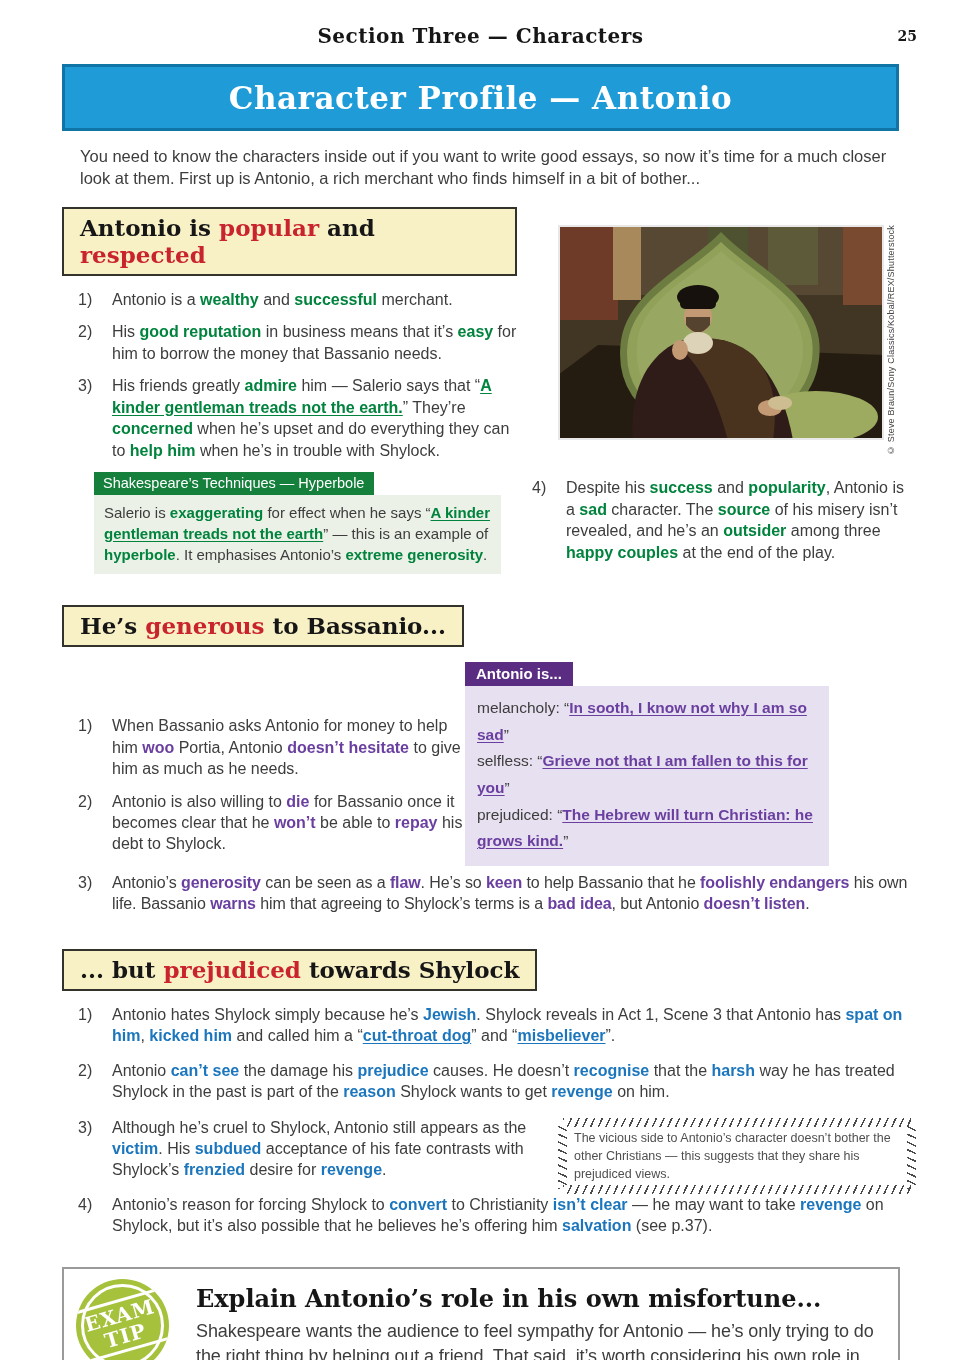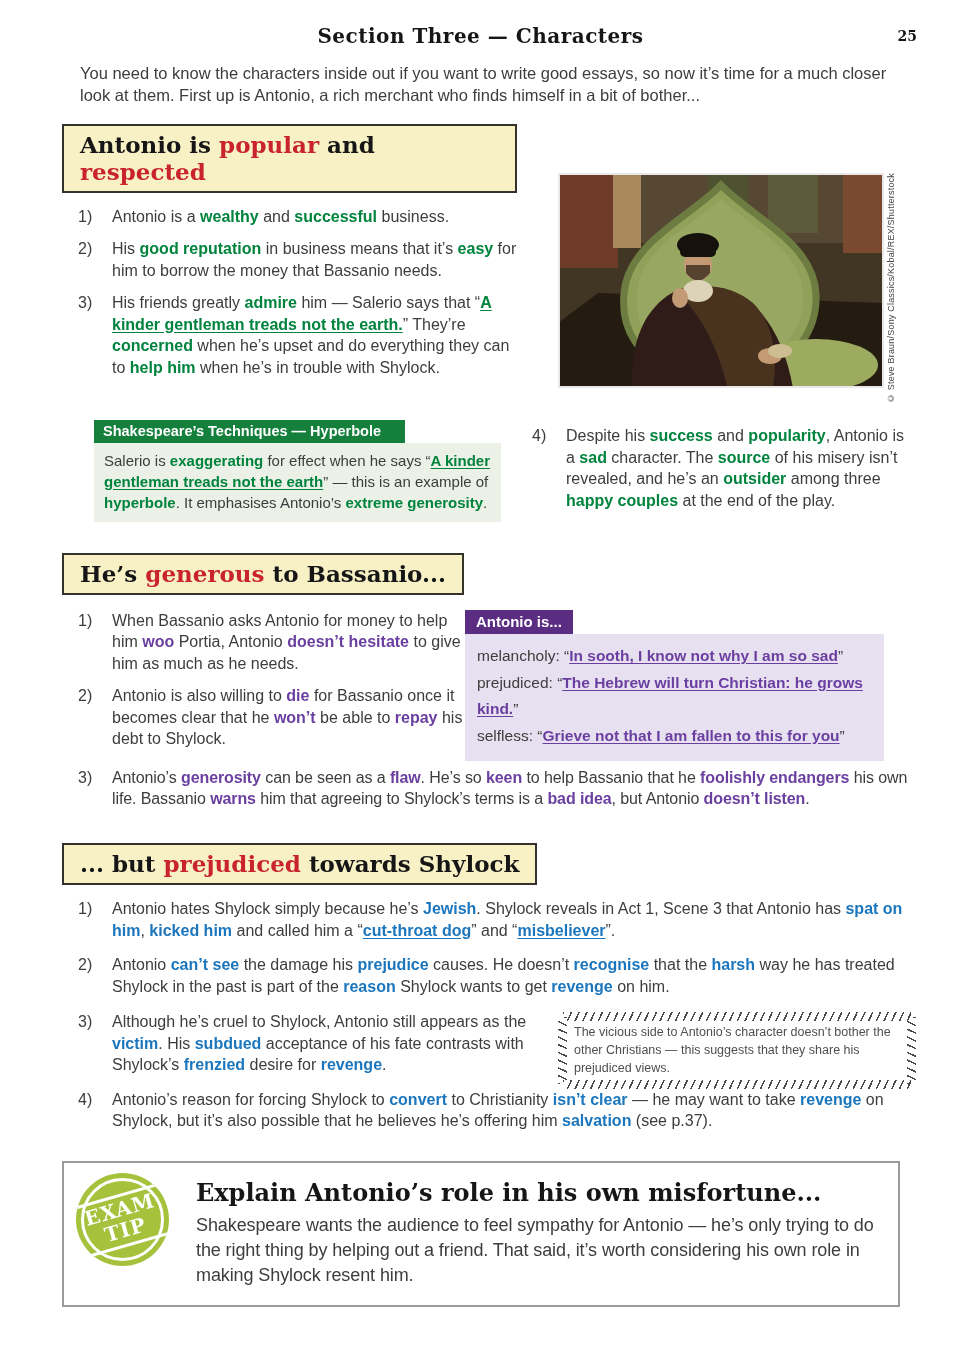--- a/index.html
+++ b/index.html
@@ -50,27 +50,27 @@
   
   .s1-left{width:455px;flex:none;}
   .s1-right{width:384px;flex:none;margin-left:15px;}
   .photo-wrap{display:flex;margin-left:26px;margin-top:4px;}
   .photo{display:block;}
   .photo-credit{writing-mode:vertical-rl;transform:rotate(180deg);font-size:9px;color:#444;
     margin-left:2px;letter-spacing:.2px;}
   .point4{margin-top:22px;font-size:16px;}
 
   .tech-box{margin-left:32px;margin-top:10px;width:407px;}
-  .tech-title{display:inline-block;background:var(--tech-green-dark);color:#fff;font-weight:bold;
-    font-size:14.5px;padding:3px 24px 4px 9px;margin-top:31px;}
+  .tech-title{display:inline-block;background:var(--tech-green-dark);color:#fff;font-weight:normal;
+    font-size:14.5px;padding:3px 10px 4px 9px;}
   .tech-body{background:var(--tech-green-light);padding:7px 10px 9px 10px;font-size:15px;line-height:1.4;}
 
   
   .s2-left{width:403px;flex:none;}
-  .s2-right{width:419px;flex:none;margin-top:15px;}
+  .s2-right{width:364px;flex:none;margin-top:15px;}
   .quote-tab{display:inline-block;background:var(--purple-dark);color:#fff;font-weight:bold;
     font-size:15px;padding:3px 11px 4px 11px;}
   .quote-body{background:var(--purple-light);padding:9px 12px 11px 12px;font-size:15.5px;line-height:1.72;}
   .full-item{margin-top:6px;}
   .full-item .li-text{letter-spacing:-.1px;}
 
   
   .s3-item-narrow{width:480px;flex:none;}
   .annotation{position:relative;width:375px;margin-left:0px;margin-top:2px;padding:11px 16px;
     font-size:12.5px;line-height:1.45;color:#4f4f4f;}
@@ -102,31 +102,34 @@
 </head>
 <body>
 
 <div class="page">
 
   <div class="page-header">
     <div class="header-title slab">Section Three — Characters</div>
     <div class="page-number slab">25</div>
   </div>
 
+  <div class="banner">
+    <span class="banner-title slab">Character Profile — Antonio</span>
+  </div>
 
   <p class="intro"><span>You need to know the characters inside out if you want to write good essays, so now it’s time for a much closer look at them.  First up is Antonio, a rich merchant who finds himself in a bit of bother...</span></p>
 
   <div class="section mt-s1">
     <div class="row">
       <div class="s1-left">
         <div class="heading-box slab"><span>Antonio is </span><span class="sg-r">popular</span><span> and </span><span class="sg-r">respected</span></div>
         <div class="list">
           <div class="li">
             <span class="num">1)</span>
-            <div class="li-text"><span>Antonio is a </span><span class="sg-g">wealthy</span><span> and </span><span class="sg-g">successful</span><span> business.</span></div>
+            <div class="li-text"><span>Antonio is a </span><span class="sg-g">wealthy</span><span> and </span><span class="sg-g">successful</span><span> merchant.</span></div>
           </div>
           <div class="li">
             <span class="num">2)</span>
             <div class="li-text"><span>His </span><span class="sg-g">good reputation</span><span> in business means that it’s </span><span class="sg-g">easy</span><span> for him to borrow the money that Bassanio needs.</span></div>
           </div>
           <div class="li">
             <span class="num">3)</span>
             <div class="li-text"><span>His friends greatly </span><span class="sg-g">admire</span><span> him — Salerio says that “</span><span class="sg-gu">A kinder gentleman treads not the earth.</span><span>”  They’re </span><span class="sg-g">concerned</span><span> when he’s upset and do everything they can to </span><span class="sg-g">help him</span><span> when he’s in trouble with Shylock.</span></div>
           </div>
         </div>
@@ -184,22 +187,22 @@
           <div class="li">
             <span class="num">2)</span>
             <div class="li-text"><span>Antonio is also willing to </span><span class="sg-p">die</span><span> for Bassanio once it becomes clear that he </span><span class="sg-p">won’t</span><span> be able to </span><span class="sg-p">repay</span><span> his debt to Shylock.</span></div>
           </div>
         </div>
       </div>
       <div class="s2-right">
         <div class="quote-tab">Antonio is...</div>
         <div class="quote-body">
           <div class="quote-row"><span>melancholy:  “</span><span class="sg-pu">In sooth, I know not why I am so sad</span><span>”</span></div>
+          <div class="quote-row"><span>selfless:  “</span><span class="sg-pu">Grieve not that I am fallen to this for you</span><span>”</span></div>
           <div class="quote-row"><span>prejudiced:  “</span><span class="sg-pu">The Hebrew will turn Christian: he grows kind.</span><span>”</span></div>
-          <div class="quote-row"><span>selfless:  “</span><span class="sg-pu">Grieve not that I am fallen to this for you</span><span>”</span></div>
         </div>
       </div>
     </div>
     <div class="list full-item">
       <div class="li">
         <span class="num">3)</span>
         <div class="li-text"><span>Antonio’s </span><span class="sg-p">generosity</span><span> can be seen as a </span><span class="sg-p">flaw</span><span>.  He’s so </span><span class="sg-p">keen</span><span> to help Bassanio that he </span><span class="sg-p">foolishly endangers</span><span> his own life.  Bassanio </span><span class="sg-p">warns</span><span> him that agreeing to Shylock’s terms is a </span><span class="sg-p">bad idea</span><span>, but Antonio </span><span class="sg-p">doesn’t listen</span><span>.</span></div>
       </div>
     </div>
   </div>

